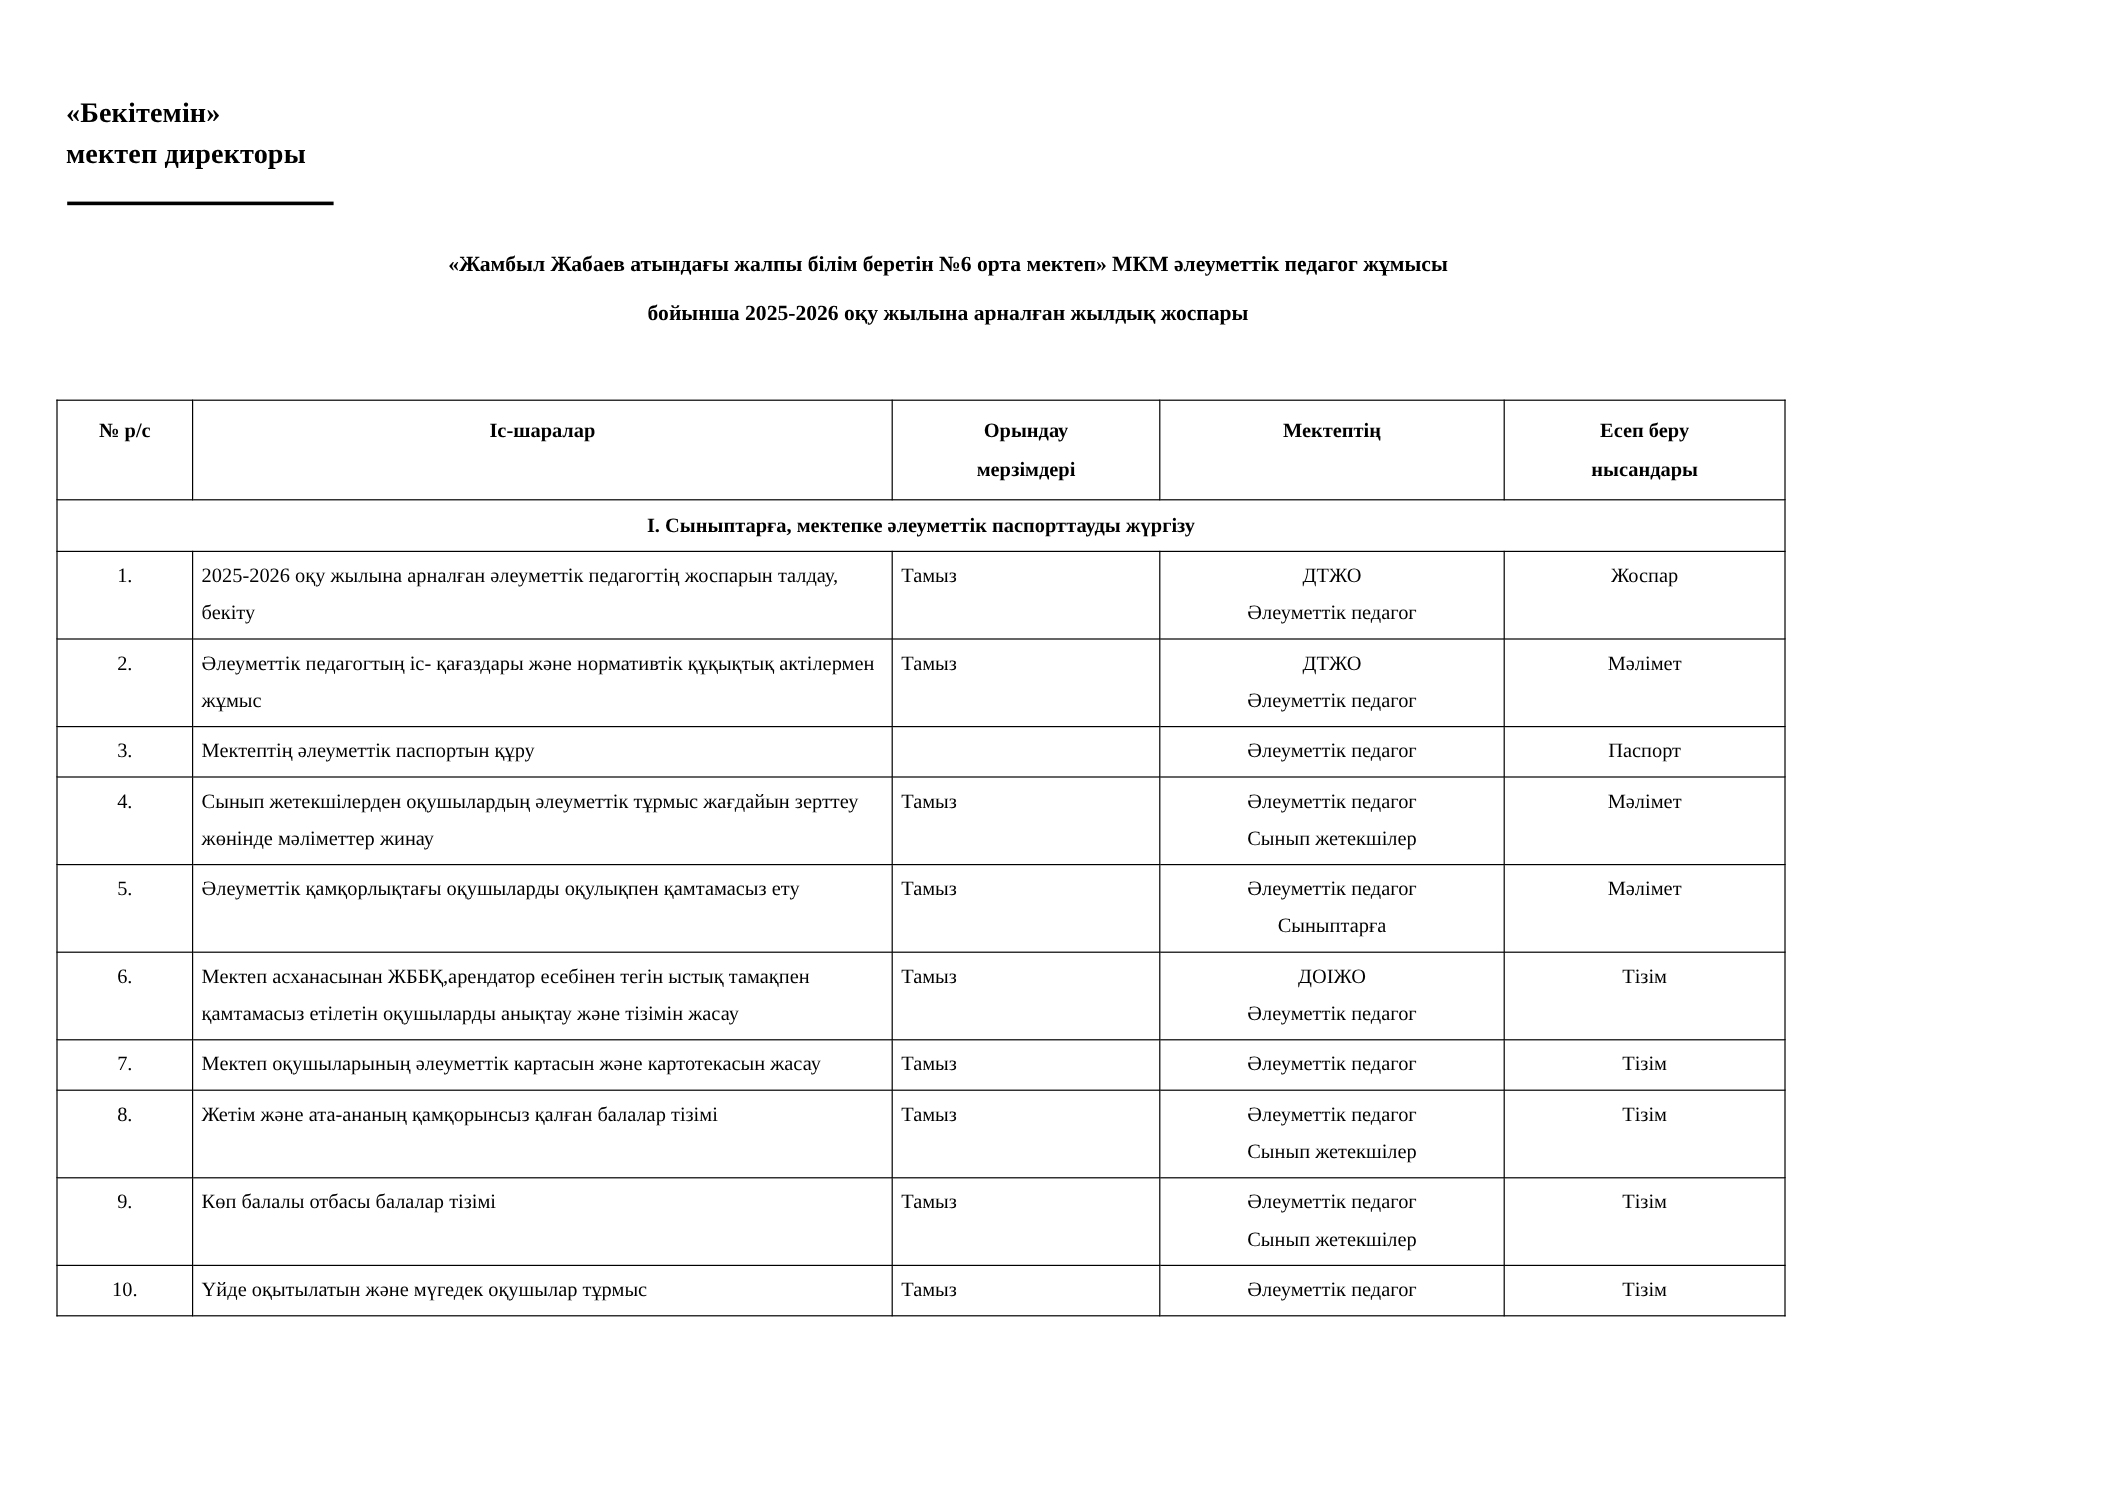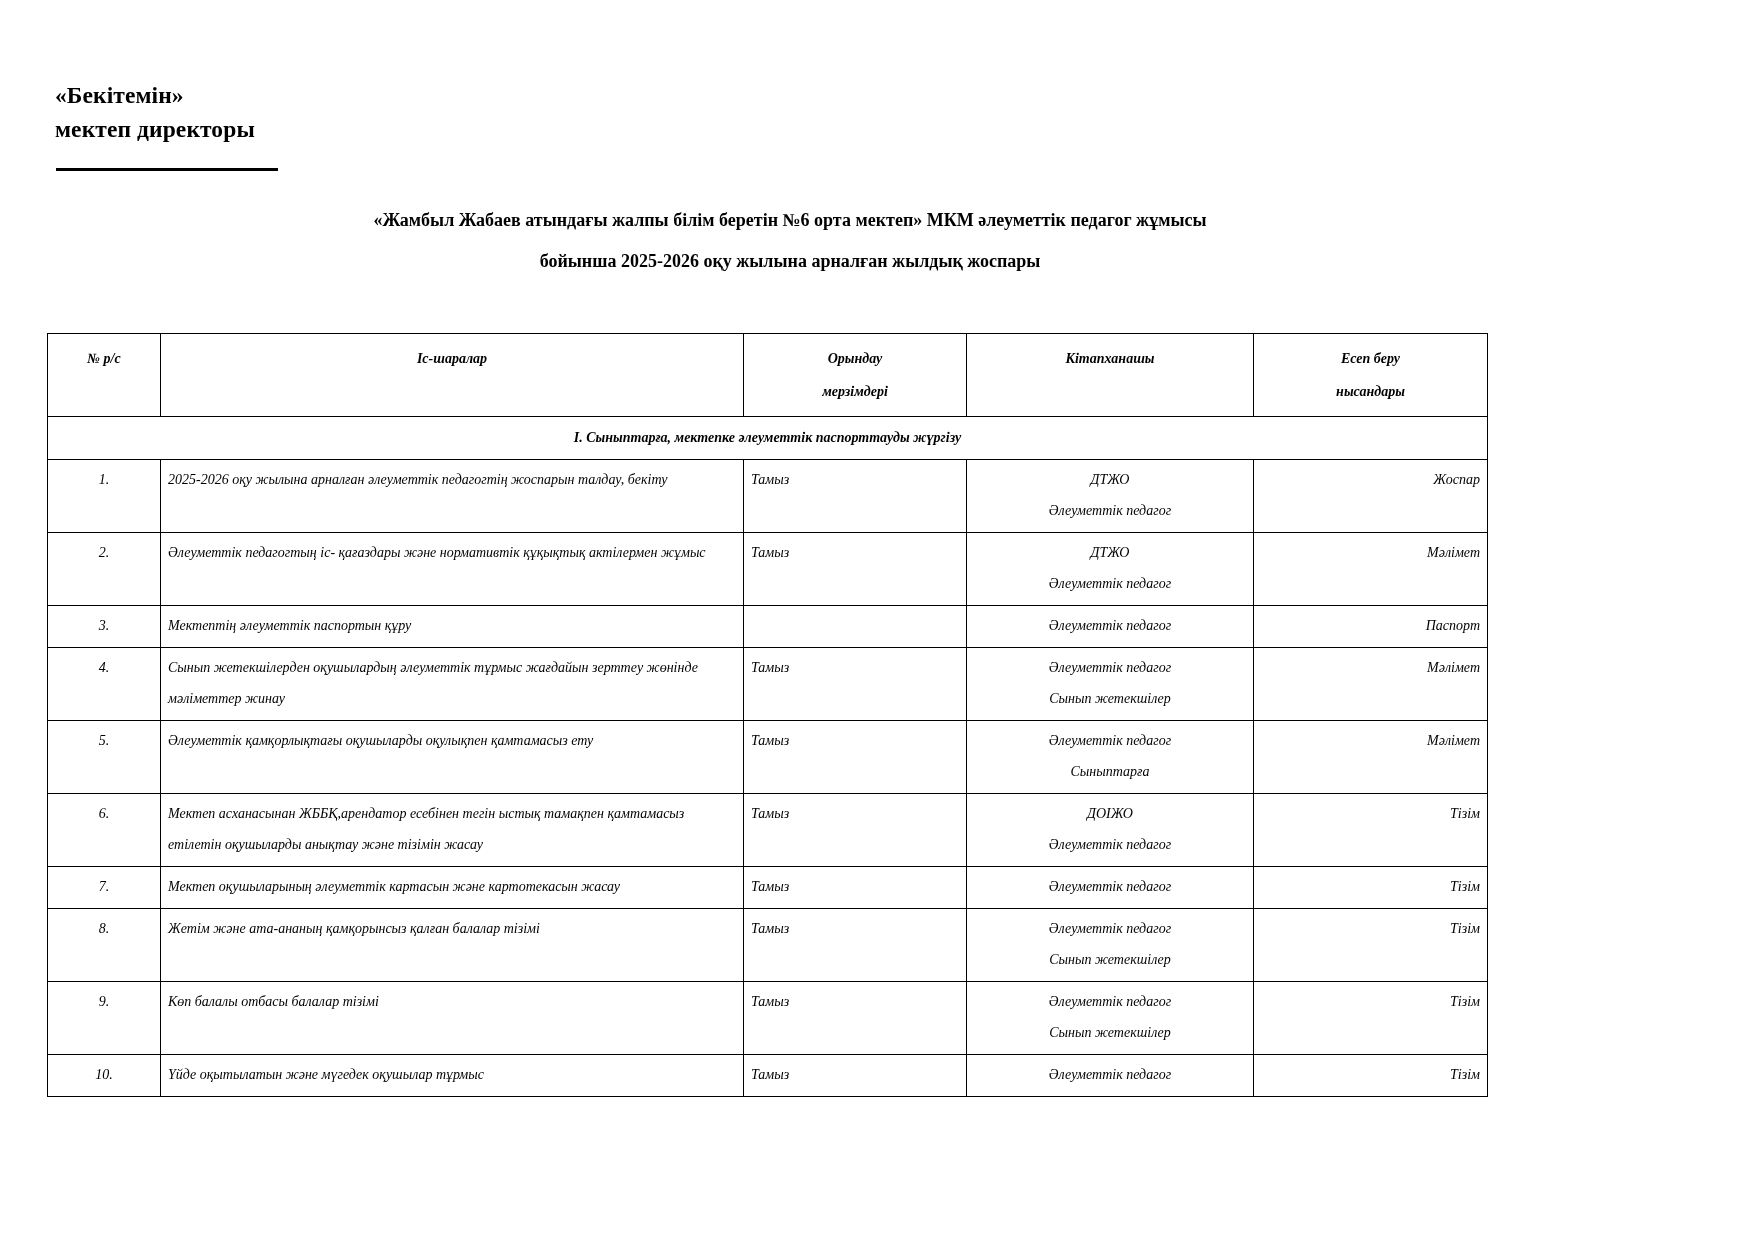--- a/index.html
+++ b/index.html
@@ -62,23 +62,22 @@
   .plan-table-wrap {
     position: absolute;
     left: 47px;
     top: 333px;
     width: 1440px;
   }
   table.plan {
     border-collapse: collapse;
     table-layout: fixed;
     width: 1440px;
-    font-size: 14px;
+    font-size: 17px;
     line-height: 31px;
-    font-style: italic;
   }
   table.plan col.c-num    { width: 113px; }
   table.plan col.c-act    { width: 583px; }
   table.plan col.c-term   { width: 223px; }
   table.plan col.c-resp   { width: 287px; }
   table.plan col.c-report { width: 234px; }
 
   table.plan th,
   table.plan td {
     border: 1.5px solid #000;
@@ -100,21 +99,21 @@
   td.activity {
     text-align: left;
     padding-left: 12px;
   }
   td.term {
   }
   td.resp {
     text-align: center;
   }
   td.report {
-    text-align: right;
+    text-align: center;
     padding-left: 10px;
   }
   tr.section-row td {
     text-align: center;
     font-weight: bold;
     padding-top: 5px;
     padding-bottom: 6px;
   }
   .resp-line { display: block; }
 </style>
@@ -144,21 +143,21 @@
         <col class="c-report">
       </colgroup>
       <thead>
         <tr>
           <th>№ р/с</th>
           <th>Іс-шаралар</th>
           <th>
             <span>Орындау</span><br>
             <span>мерзімдері</span>
           </th>
-          <th>Кітапханашы</th>
+          <th>Мектептің</th>
           <th>
             <span>Есеп беру</span><br>
             <span>нысандары</span>
           </th>
         </tr>
       </thead>
       <tbody>
         <tr class="section-row">
           <td colspan="5">I. Сыныптарға, мектепке әлеуметтік паспорттауды жүргізу</td>
         </tr>

